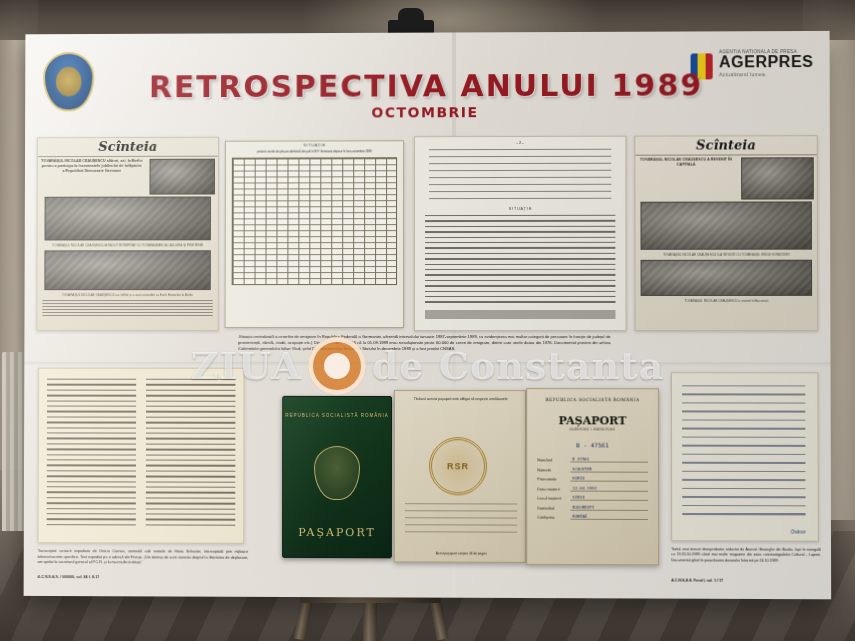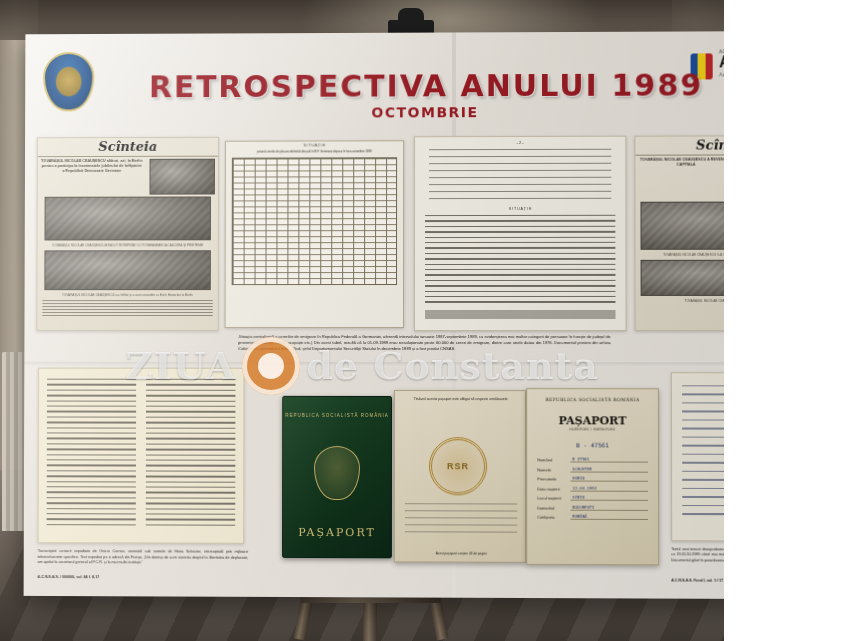--- a/index.html
+++ b/index.html
@@ -4,21 +4,21 @@
 <style>
   * { box-sizing: border-box; }
   html, body {
     margin: 0; padding: 0;
     width: 855px; height: 641px;
     overflow: hidden;
     font-family: "Liberation Sans", sans-serif;
   }
   #scene {
     position: relative;
-    width: 724px; height: 641px;
+    width: 855px; height: 641px;
     background: #1d4ed8;
     overflow: hidden;
   }
   
   .bg-wall {
     position: absolute; left: 0; top: 0; width: 855px; height: 641px;
     background:
       linear-gradient(to bottom,
         #5c5248 0px, #6d6256 22px,
         #7d7165 60px, #8a7e70 120px,

